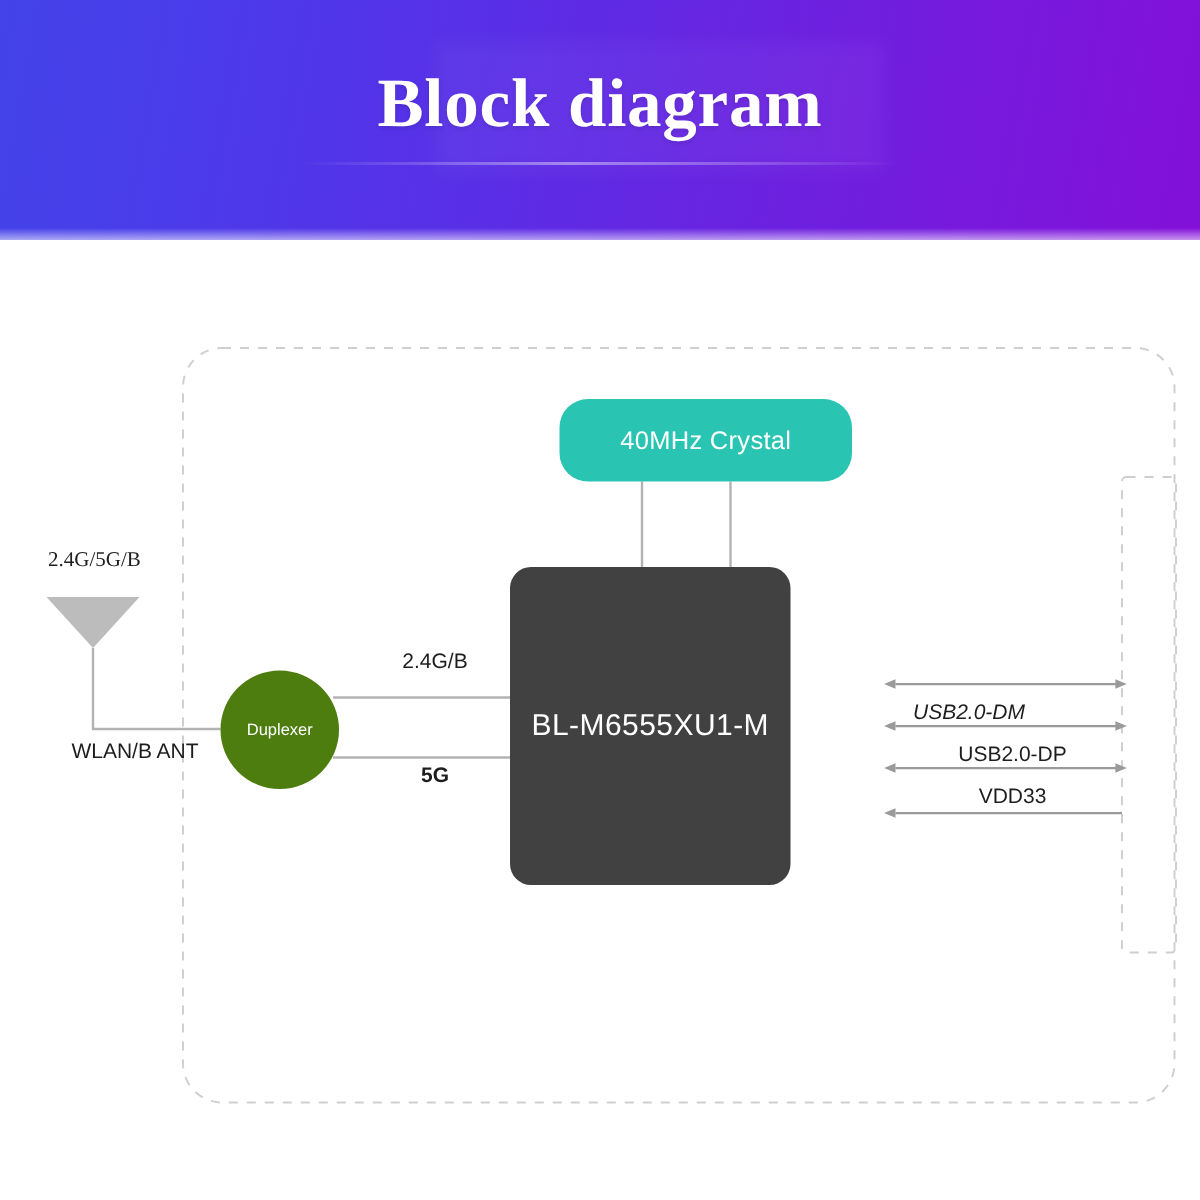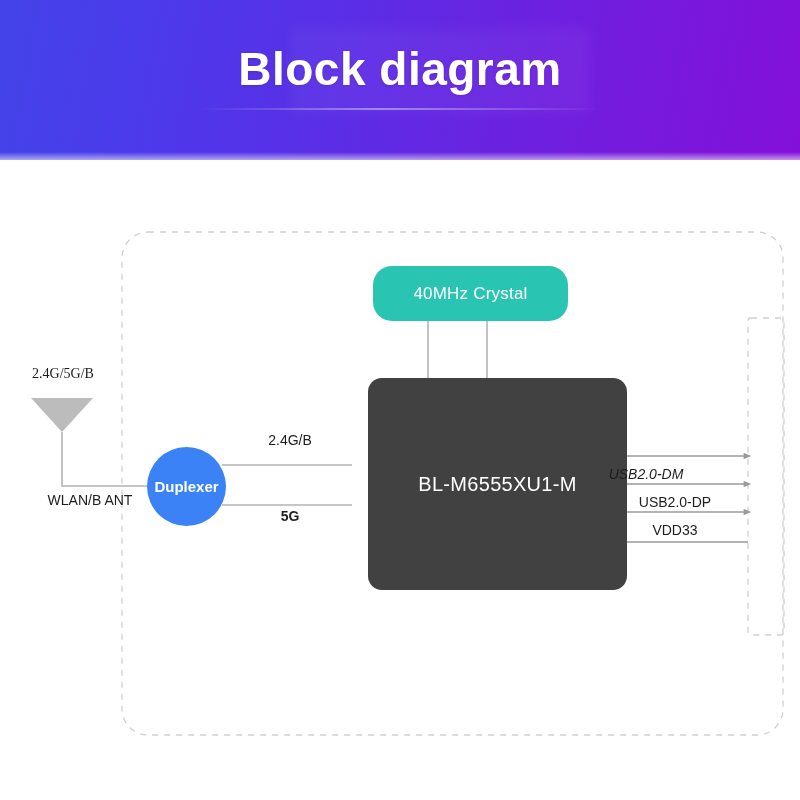--- a/index.html
+++ b/index.html
@@ -34,20 +34,21 @@
     position: absolute;
     left: 0; top: 41px;
     width: 800px;
     text-align: center;
     color: #ffffff;
     font-size: 46px;
     font-weight: bold;
     letter-spacing: 0.5px;
     line-height: 56px;
     text-shadow: 0 1px 3px rgba(0,0,0,0.12);
+    font-family: Liberation Serif, serif;
   }
   #header-underline {
     position: absolute;
     left: 200px; top: 108px;
     width: 400px; height: 2px;
     background: linear-gradient(90deg, rgba(255,255,255,0) 0%, rgba(255,255,255,0.42) 45%, rgba(255,255,255,0.18) 80%, rgba(255,255,255,0) 100%);
   }
   #header-bottomfade {
     position: absolute;
     left: 0; top: 152px;
@@ -78,34 +79,33 @@
   }
   #crystal-box {
     left: 373px; top: 106px;
     width: 195px; height: 55px;
     background: #2ac4b3;
     border-radius: 19px;
     font-size: 17px;
     letter-spacing: 0.2px;
   }
   #chip-box {
-    left: 368px; top: 218px;
-    width: 259px; height: 212px;
+    left: 340px; top: 218px;
+    width: 187px; height: 212px;
     background: #414141;
     border-radius: 14px;
     font-size: 20px;
     letter-spacing: 0.3px;
   }
   #duplexer-circle {
     left: 147px; top: 287px;
     width: 79px; height: 79px;
-    background: #3b82f6;
+    background: #4d7c0f;
     border-radius: 50%;
-    font-size: 15px;
-    font-weight: bold;
+    font-size: 11px;
   }
 
   
   .lbl {
     position: absolute;
     color: #1d1d1d;
     font-size: 14px;
     white-space: nowrap;
   }
   .lbl.center { text-align: center; }

